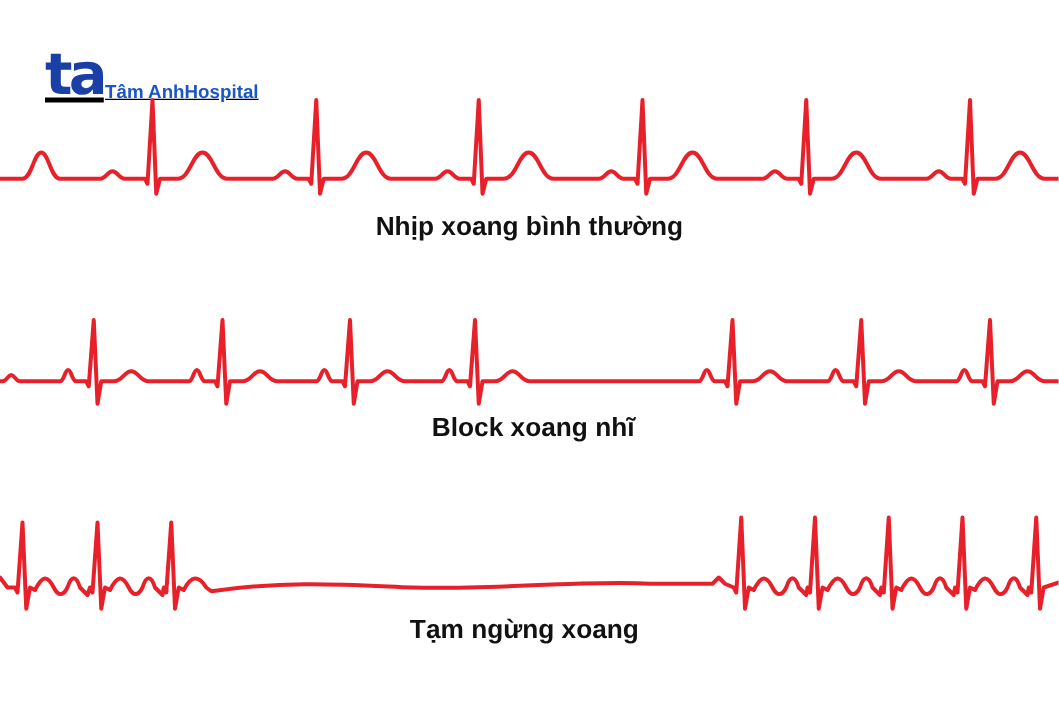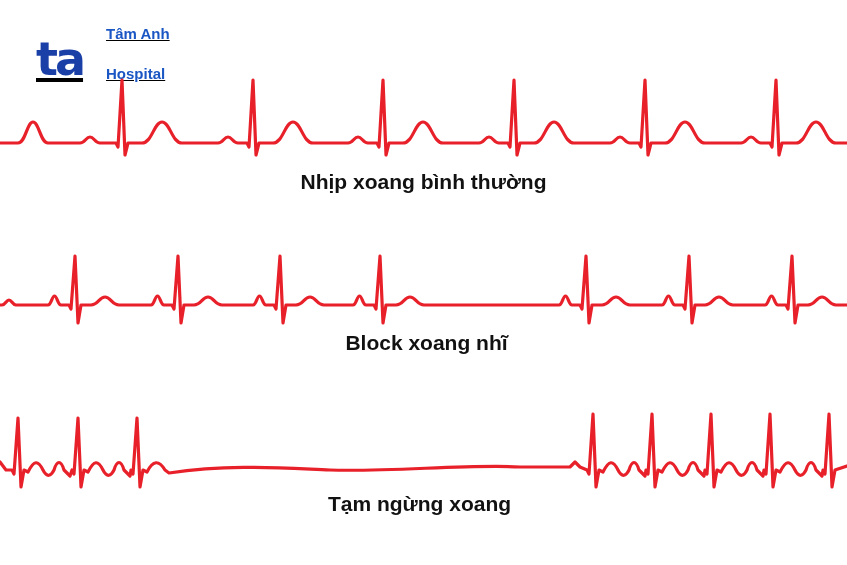--- a/index.html
+++ b/index.html
@@ -1,19 +1,19 @@
 <!DOCTYPE html>
 <html><head>
 <meta charset="utf-8">
 <style>
   html, body { margin: 0; padding: 0; background: #ffffff; }
   body { width: 847px; height: 565px; position: relative; overflow: hidden; font-family: "Liberation Sans", sans-serif; }
   .logo { position: absolute; left: 36px; top: 40px; height: 42px; display: flex; align-items: flex-end; text-decoration: underline; }
   .logo-mark { font-family: "DejaVu Sans", sans-serif; font-weight: bold; font-size: 46px; color: #1a3fa6; letter-spacing: -3px; line-height: 1; margin-top: -8px; }
-  .logo-text { margin-left: 23px; display: flex; flex-direction: column; color: #1a56c4; font-weight: bold; font-size: 15px; line-height: 16px; font-family: "Liberation Sans", sans-serif; gap: 24px; }
+  .logo-text { margin-left: 1px; display: flex; flex-direction: row; color: #1a56c4; font-weight: bold; font-size: 15px; line-height: 16px; font-family: "Liberation Sans", sans-serif; }
   svg.ecg { position: absolute; left: 0; top: 0; }
   .caption { position: absolute; left: 0; width: 847px; text-align: center; font-family: "Liberation Sans", sans-serif; font-weight: bold; font-size: 21px; color: #111111; }
   .cap1 { top: 170px; left: 0px; }
   .cap2 { top: 331px; left: 3px; }
   .cap3 { top: 492px; left: -4px; }
 </style>
 </head>
 <body>
 
 <div class="logo">

